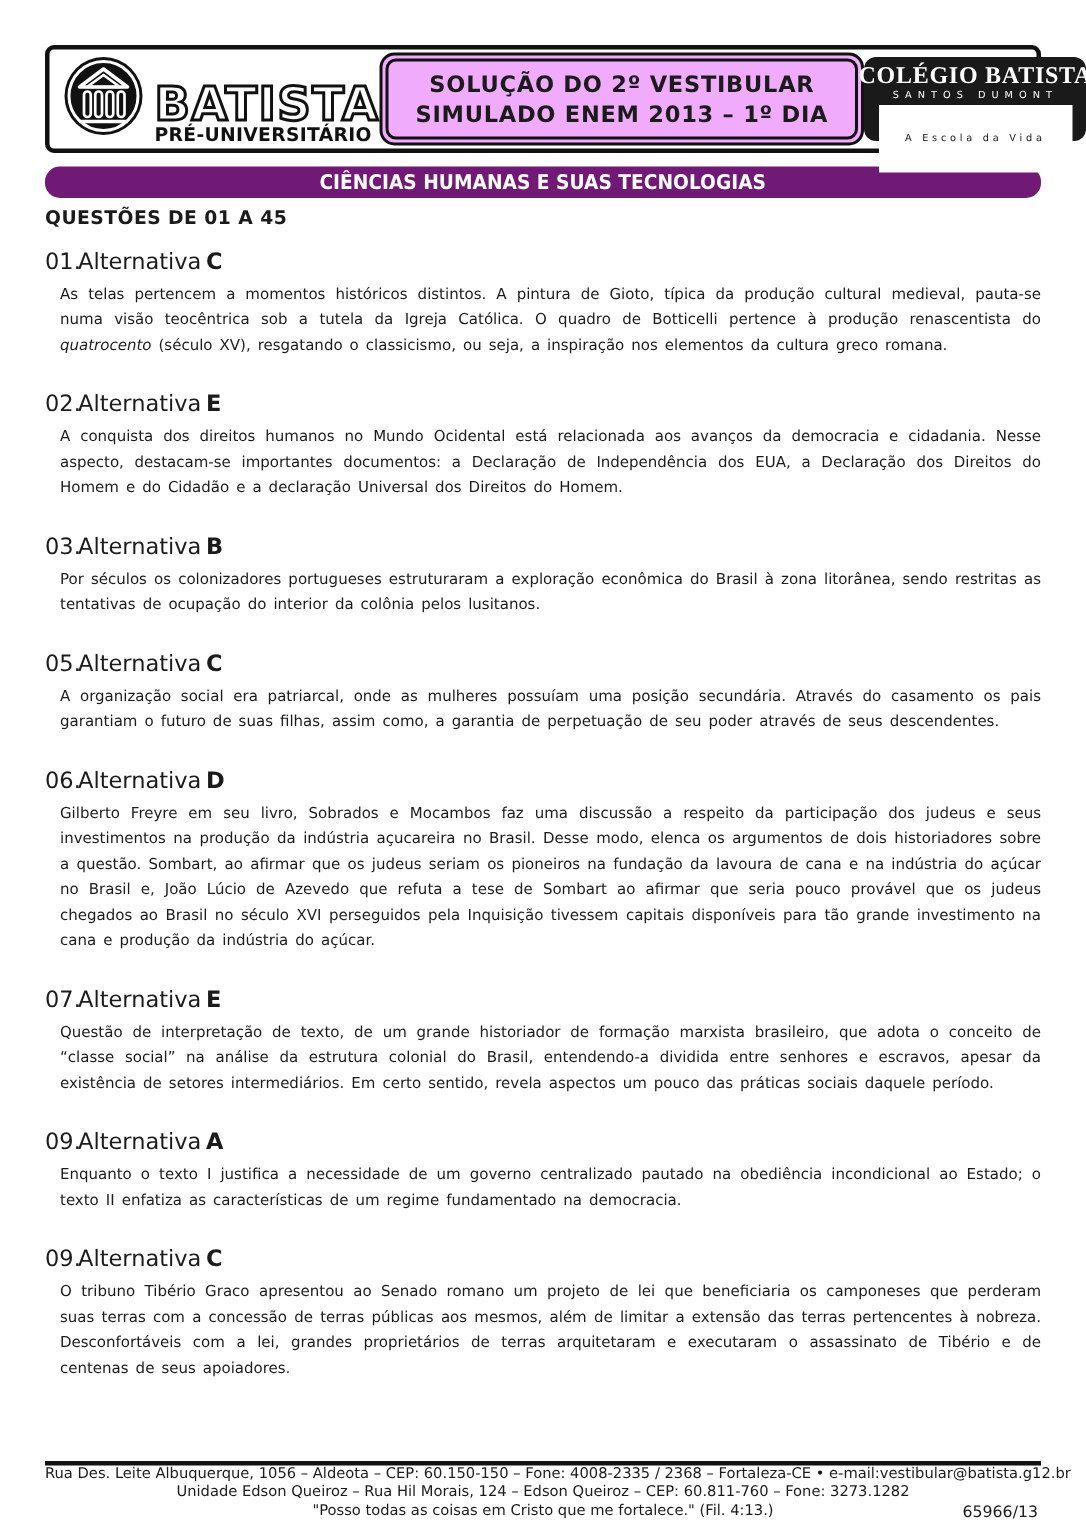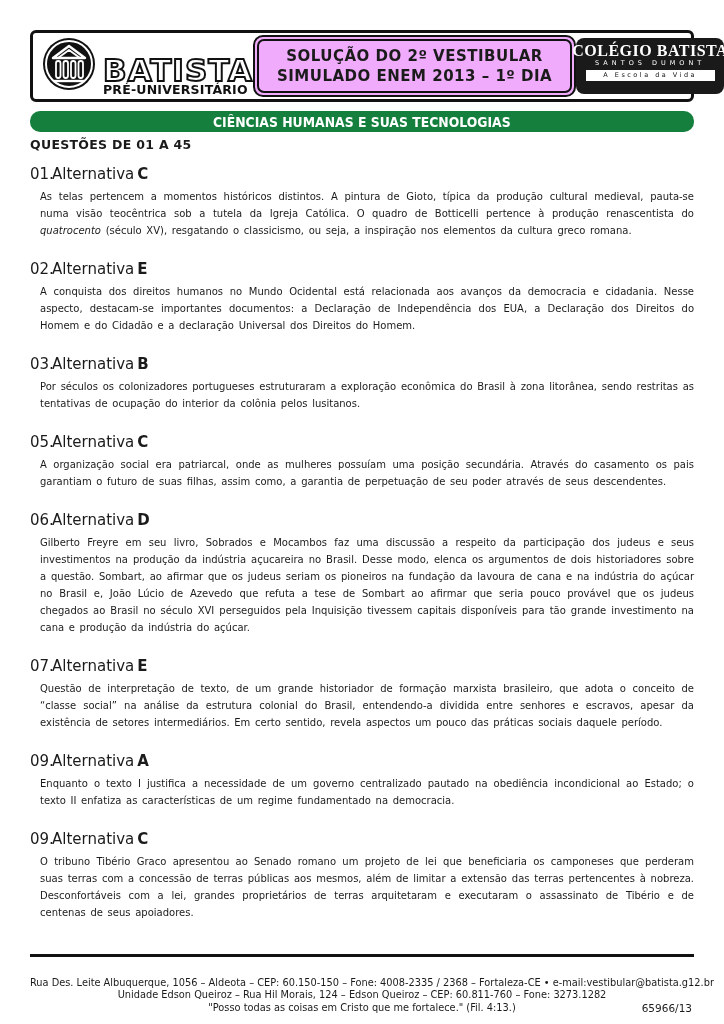--- a/index.html
+++ b/index.html
@@ -89,30 +89,30 @@
     line-height: 9px;
     white-space: nowrap;
   }
   .escola-strip {
     background: #fff;
     color: #111;
     font-size: 6.5px;
     letter-spacing: 2.5px;
     line-height: 9px;
     margin-top: 2px;
-    padding: 1px 6px;
+    padding: 18px 6px;
     white-space: nowrap;
     width: 92%;
     text-align: center;
   }
 
   
   .section-bar {
     margin-top: 9px;
-    background: #15803d;
+    background: #701a75;
     border-radius: 10px;
     height: 21px;
     display: flex;
     align-items: center;
     justify-content: center;
   }
   .section-bar span {
     color: #fff;
     font-weight: 700;
     font-size: 13.5px;
@@ -140,21 +140,21 @@
     text-align: justify;
     word-spacing: 1.5px;
   }
   .italic { font-style: italic; }
 
   
   .footer {
     position: absolute;
     left: 30px; right: 30px; bottom: 10px;
     border-top: 3px solid #111;
-    padding-top: 20px;
+    padding-top: 0;
   }
   .footer-line {
     text-align: center;
     font-size: 9.8px;
     line-height: 12.5px;
     white-space: nowrap;
     color: #1b1b1b;
   }
   .footer-line3-wrap { position: relative; }
   .footer-code {

